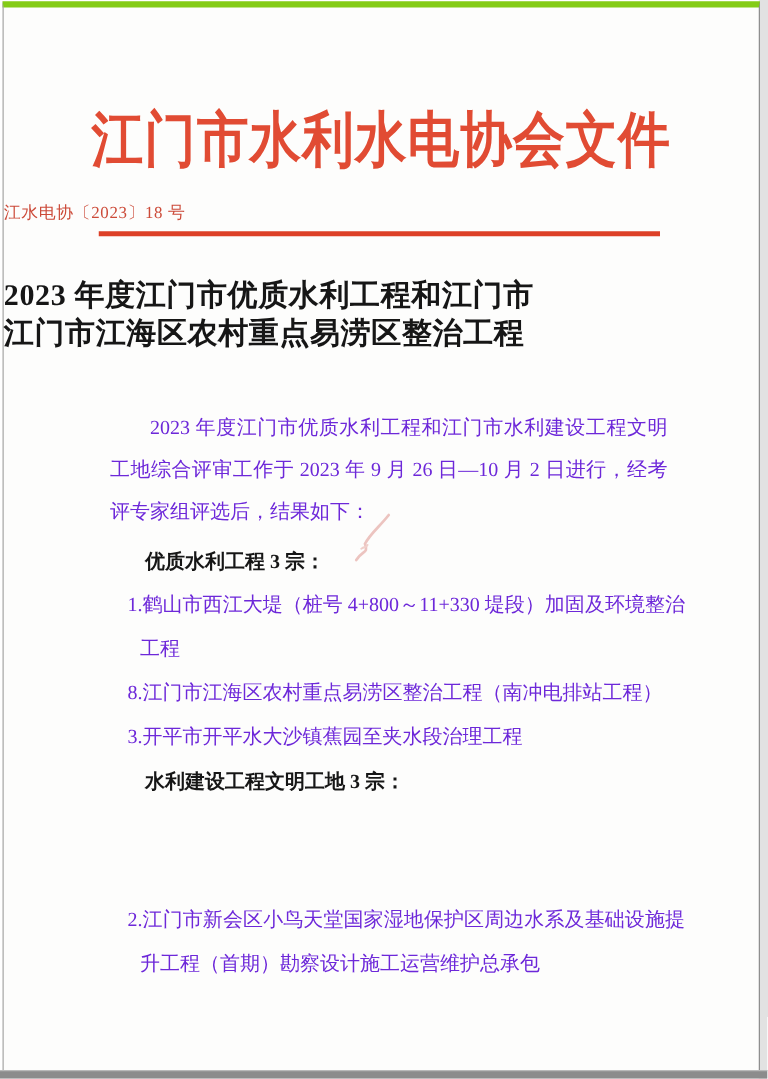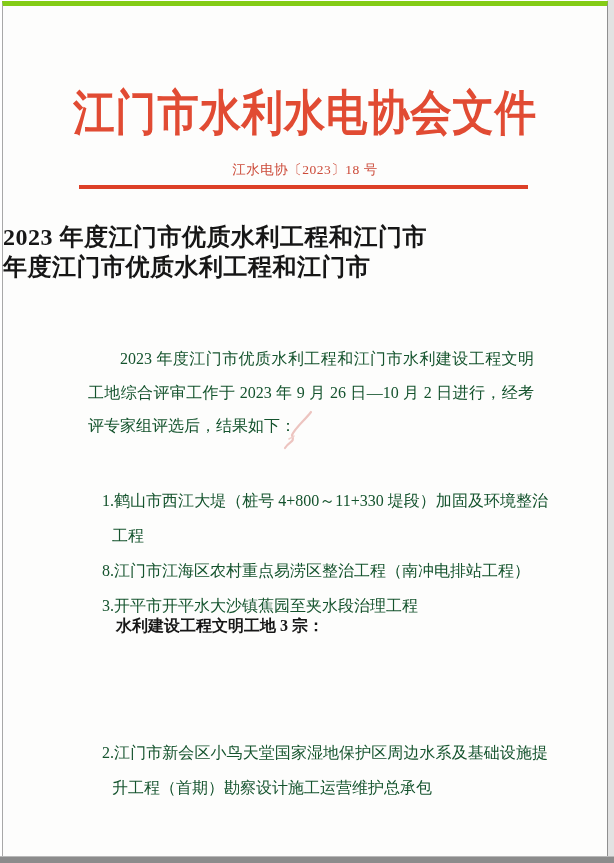--- a/index.html
+++ b/index.html
@@ -42,44 +42,43 @@
     font-size: 48px; font-weight: bold;
     line-height: 56px;
     transform: scaleX(0.86);
     transform-origin: 50% 50%;
     white-space: nowrap;
     letter-spacing: 1px;
   }
 
   .doc-number {
     position: absolute; top: 155px; left: 0; width: 100%;
-    text-align: center;
+    text-align: left;
     font-size: 13.5px;
     letter-spacing: 0.5px;
   }
 
   .red-rule {
     position: absolute; top: 179px; left: 76px;
     width: 449px; height: 4px;
   }
 
   .doc-title {
     position: absolute; top: 216px; left: 0; width: 100%;
     text-align: left;
     font-size: 24px; font-weight: bold;
     line-height: 30px;
     color: #161616;
     letter-spacing: 0.5px;
   }
 
   .body-text {
     font-size: 16px;
-    color: #14532d;
+    color: #6d28d9;
     text-align: justify;
-    margin-top: 16px;
   }
 
   .intro {
     position: absolute; top: 320px; left: 85px; width: 446px;
     line-height: 33.5px;
     text-indent: 2em;
   }
 
   .sec-heading {
     position: absolute; left: 113px;
@@ -121,25 +120,26 @@
   <div class="page">
 
     <div class="letterhead" style="color: rgb(225, 75, 51);">江门市水利水电协会文件</div>
 
     <div class="doc-number" style="color: rgb(204, 74, 56);">江水电协〔2023〕18 号</div>
 
     <div class="red-rule" style="background: rgb(221, 64, 39);"></div>
 
     <div class="doc-title">
       <div>2023 年度江门市优质水利工程和江门市</div>
-      <div>年度江门市优质水利工程和江门市</div>
+      <div>江门市江海区农村重点易涝区整治工程</div>
     </div>
 
     <div class="body-text intro">2023 年度江门市优质水利工程和江门市水利建设工程文明工地综合评审工作于 2023 年 9 月 26 日—10 月 2 日进行，经考评专家组评选后，结果如下：</div>
 
+    <div class="sec-heading sec1-heading">优质水利工程 3 宗：</div>
 
     <div class="body-text list-item s1-i1">1.鹤山市西江大堤（桩号 4+800～11+330 堤段）加固及环境整治工程</div>
 
     <div class="body-text list-item s1-i2">8.江门市江海区农村重点易涝区整治工程（南冲电排站工程）</div>
 
     <div class="body-text list-item s1-i3">3.开平市开平水大沙镇蕉园至夹水段治理工程</div>
 
     <div class="sec-heading sec2-heading">水利建设工程文明工地 3 宗：</div>
 
 

